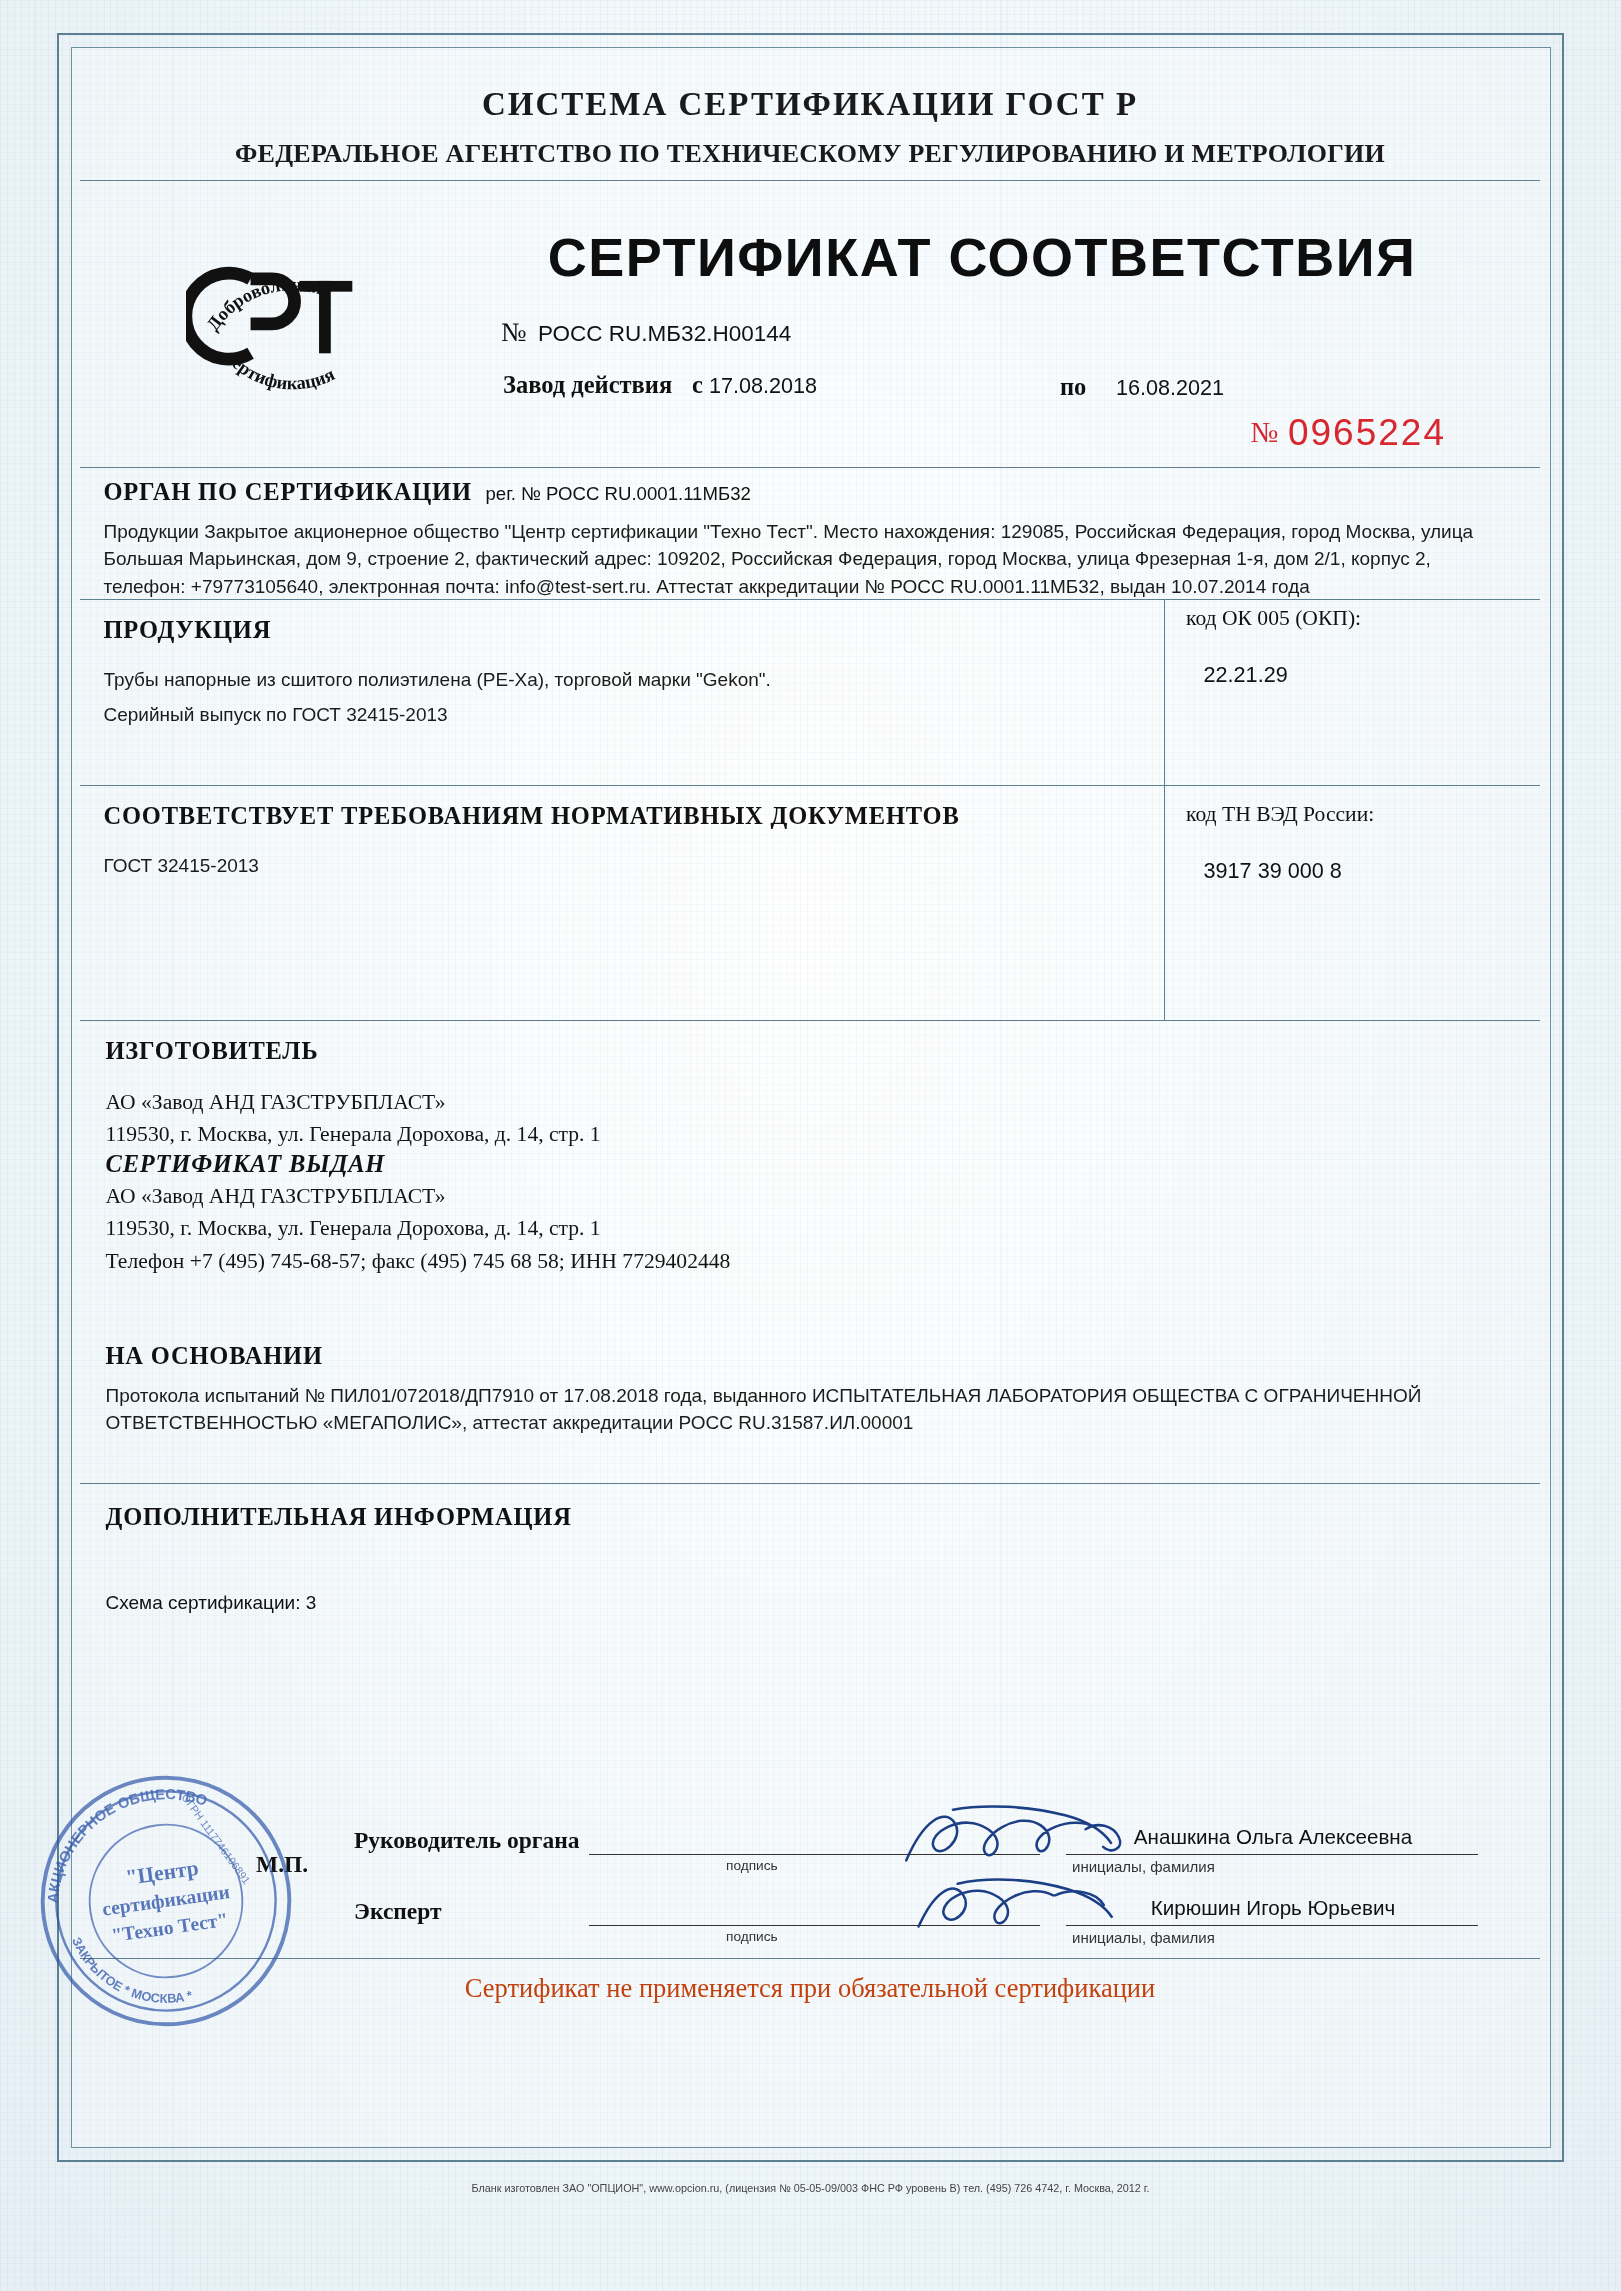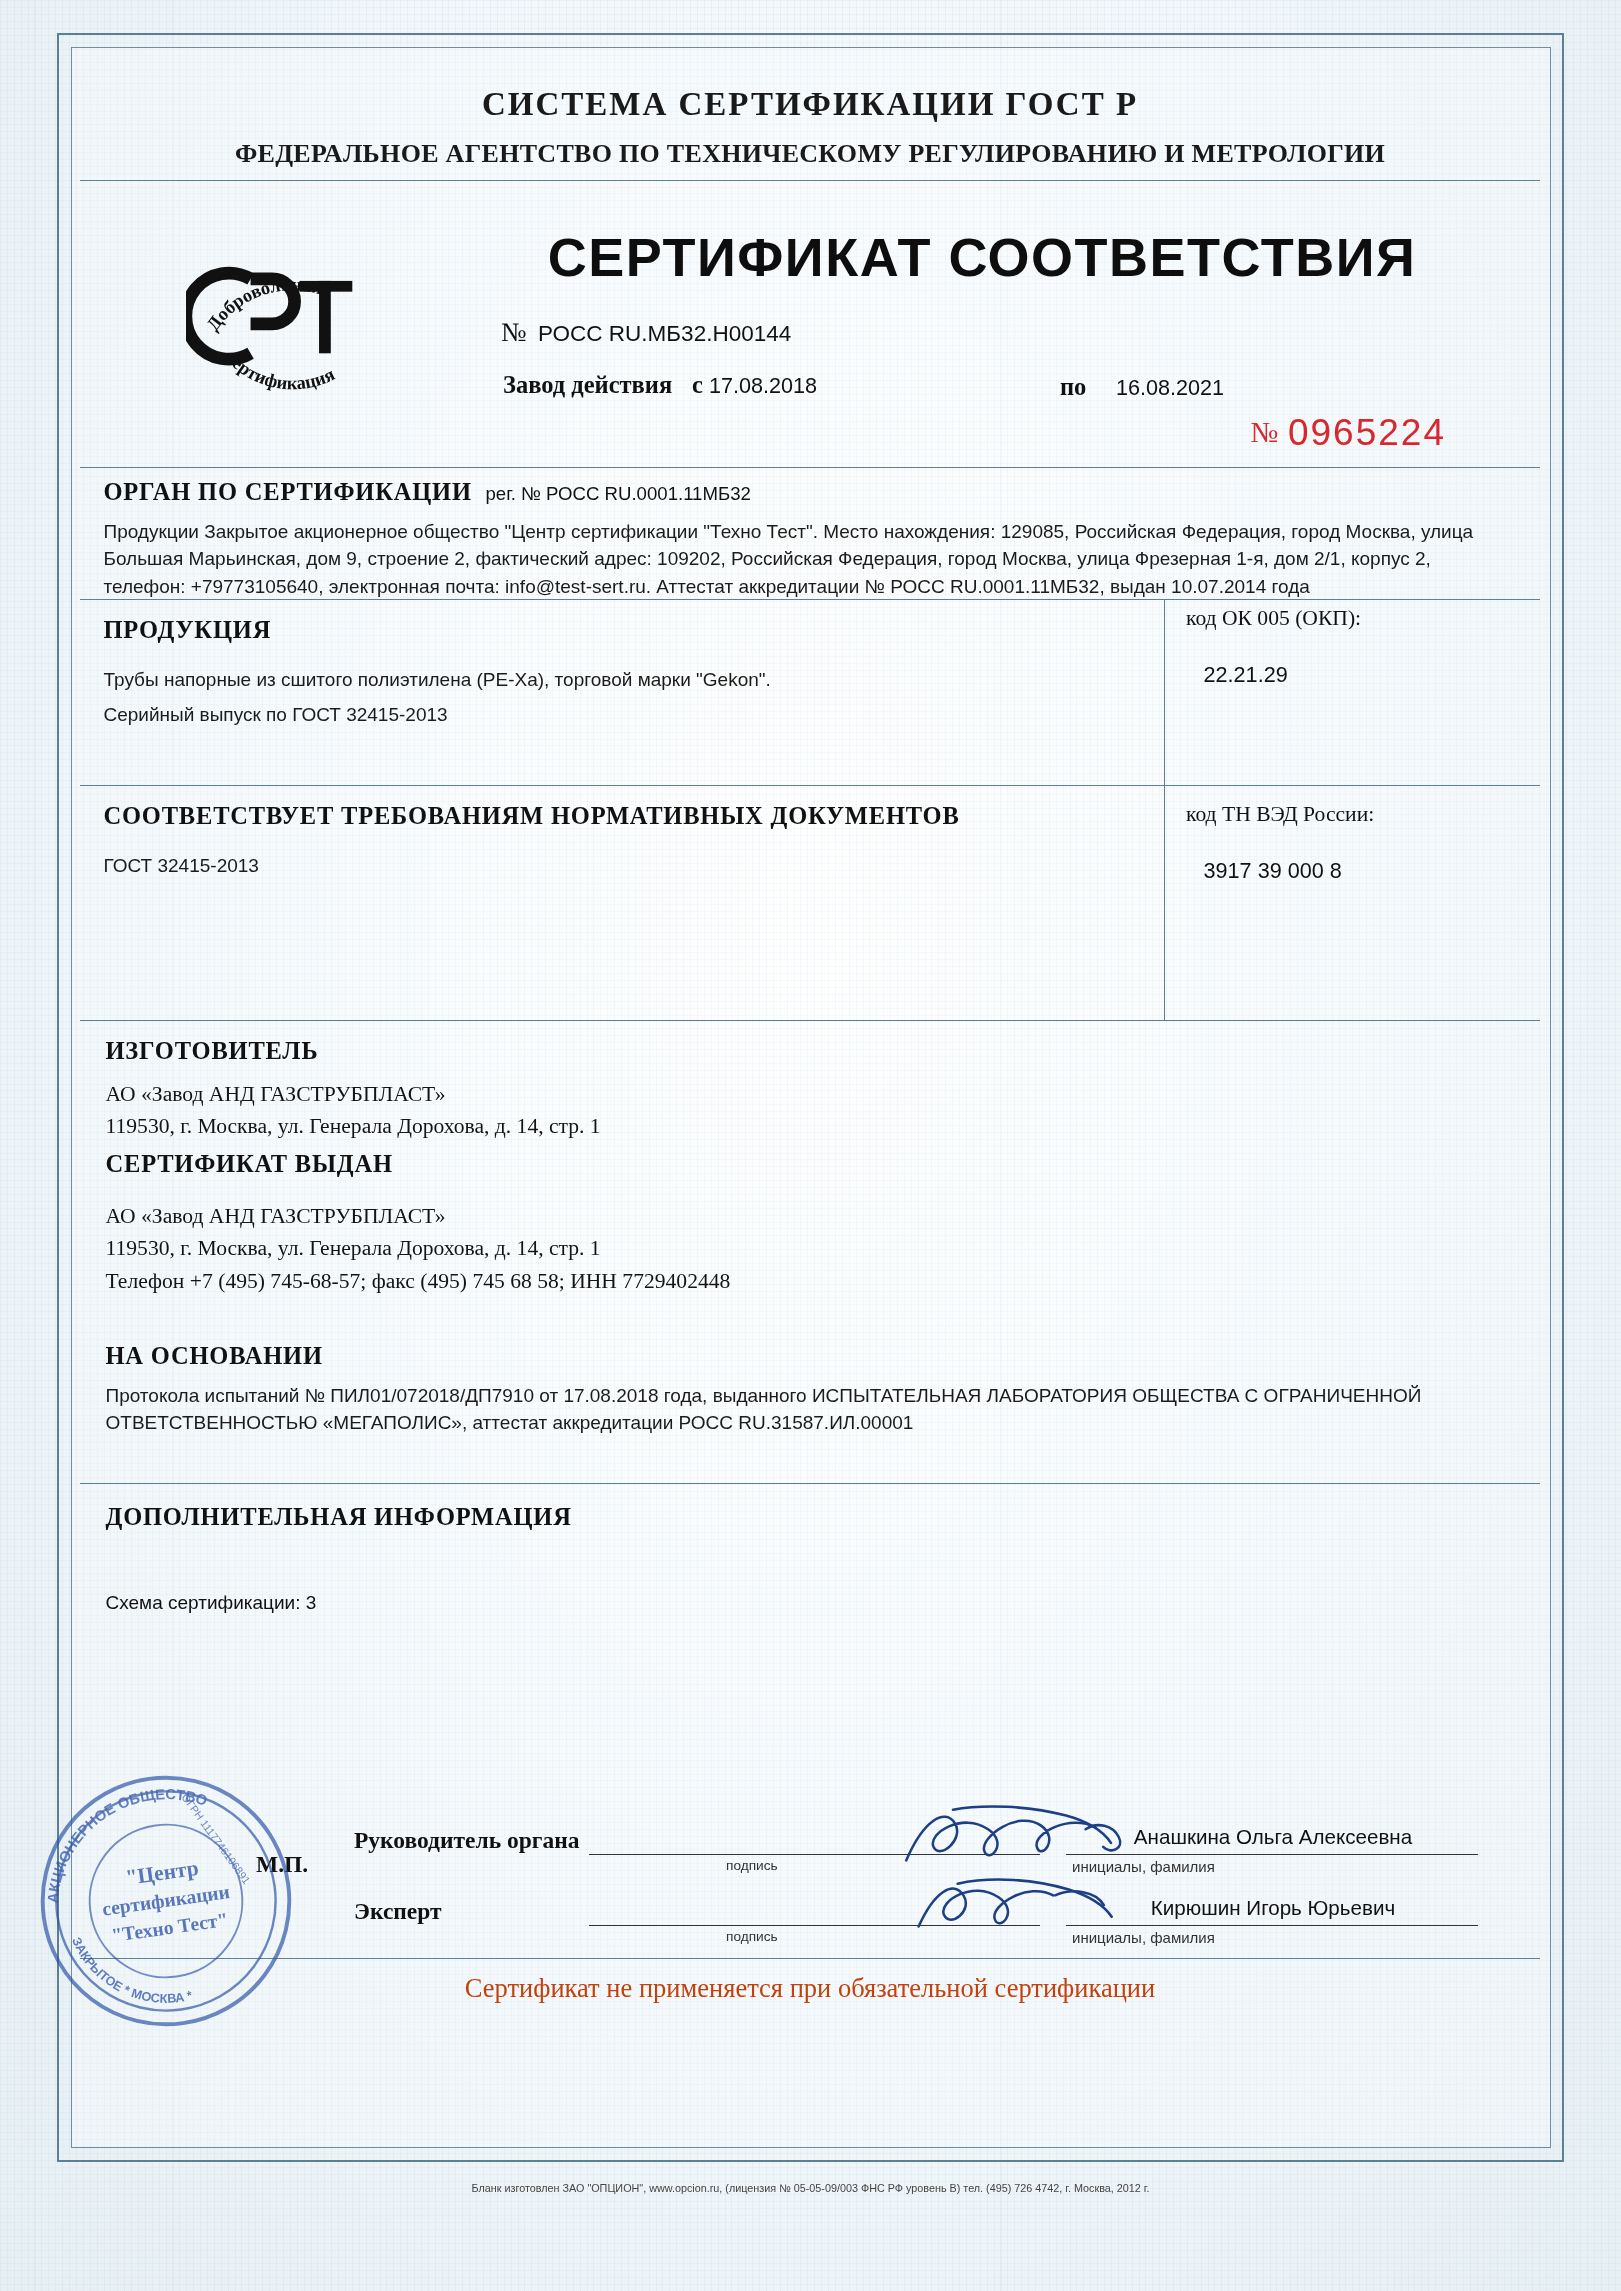--- a/index.html
+++ b/index.html
@@ -232,24 +232,24 @@
     margin-left: 17.6px;
   }
 
   .vline {
     position: absolute;
     left: 1084px;
     border-left: 1.2px solid #5d7f92;
   }
 
   #maker-block { position: absolute; left: 25.5px; top: 980px; width: 1274px; }
-  #maker-block .sec-label { margin-bottom: 13px; }
+  #maker-block .sec-label { margin-bottom: 21px; }
 
   #issued-block { position: absolute; left: 25.5px; top: 1093px; width: 1274px; }
-  #issued-block .sec-label { margin-bottom: 22px; }
+  #issued-block .sec-label { margin-bottom: 2px; font-style: italic; }
 
   #basis-block { position: absolute; left: 25.5px; top: 1245px; width: 1343px; margin-top: 40px; }
   #basis-block .sec-label { margin-bottom: 11.8px; }
 
   #addinfo-block { position: absolute; left: 25.5px; top: 1446px; width: 1343px; }
   #addinfo-scheme {
     margin-top: 61px;
     font-family: "Liberation Sans", sans-serif;
     font-size: 19px;
   }

